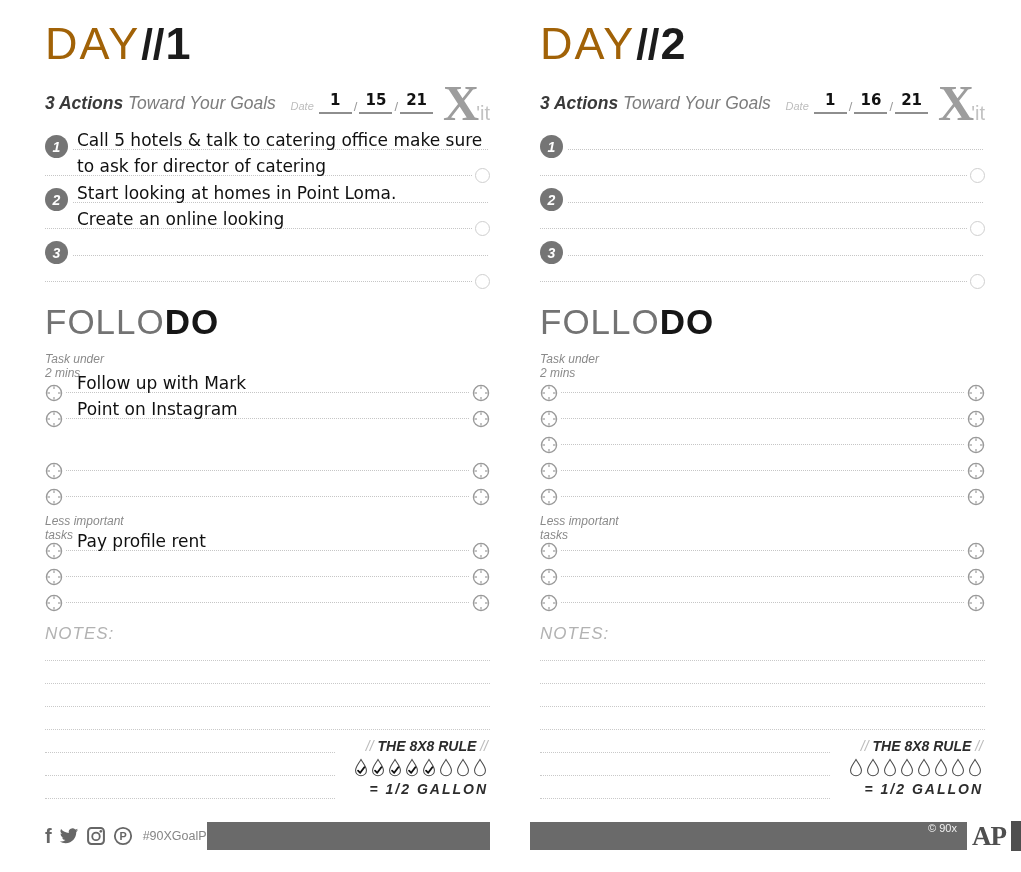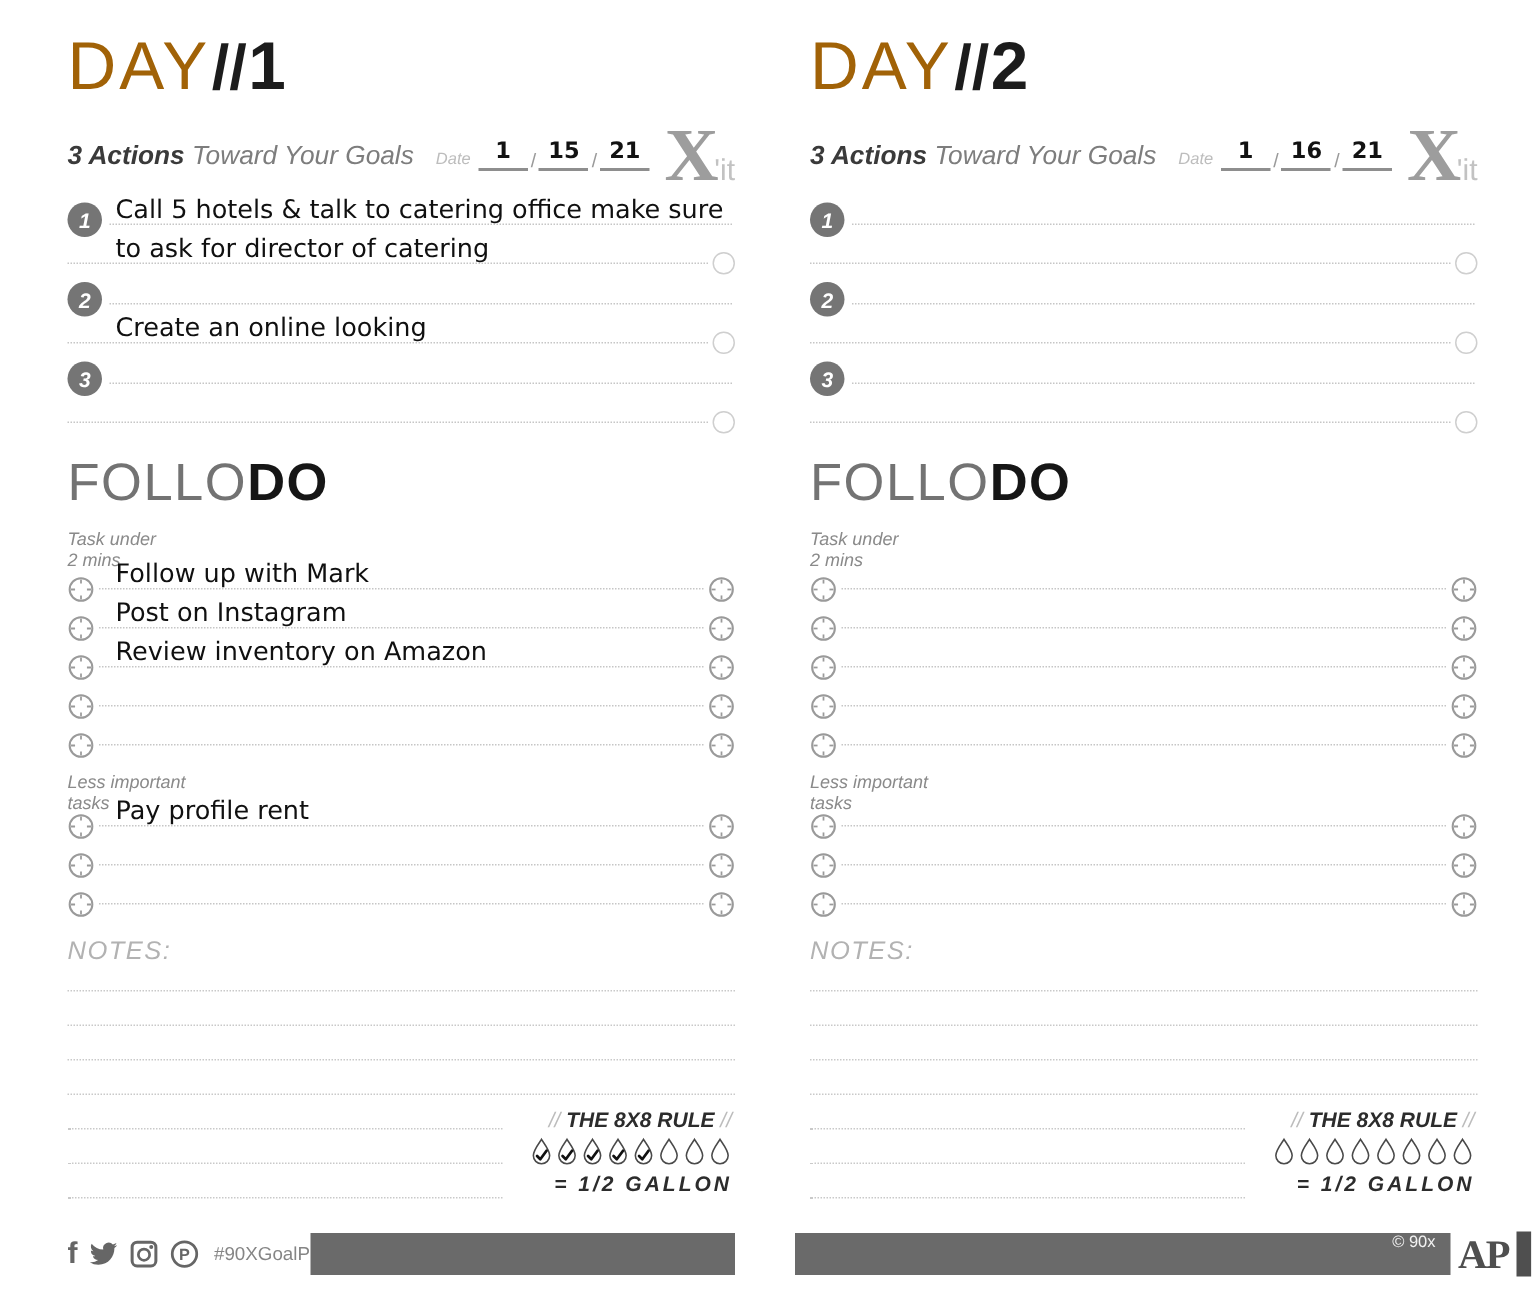--- a/index.html
+++ b/index.html
@@ -123,20 +123,21 @@
         <div class="hw atext1">Call 5 hotels &amp; talk to catering office make sure</div>
         <div class="hw atext2">to ask for director of catering</div>
       </div>
       <div class="arow" style="top:53px">
         <div class="badge">
             <span>2</span>
           </div>
         <div class="alineA"></div>
         <div class="alineB"></div>
         <div class="acircle"></div>
+        <div class="hw atext1">Start looking at homes in Point Loma.</div>
         <div class="hw atext2">Create an online looking</div>
       </div>
       <div class="arow" style="top:106px">
         <div class="badge">
             <span>3</span>
           </div>
         <div class="alineA"></div>
         <div class="alineB"></div>
         <div class="acircle"></div>
         <div class="hw atext1"></div>
@@ -162,31 +163,21 @@
           <div class="hw ctext">Follow up with Mark</div>
         </div>
       <div class="crow" style="top:26px">
           <svg class="clock">
             <use href="#clocksym"></use>
           </svg>
           <div class="cline"></div>
           <svg class="clock r">
             <use href="#clocksym"></use>
           </svg>
-          <div class="hw ctext">Post on Instagram</div>
-        </div>
-      <div class="crow" style="top:52px">
-          <svg class="clock">
-            <use href="#clocksym"></use>
-          </svg>
-          <div class="cline"></div>
-          <svg class="clock r">
-            <use href="#clocksym"></use>
-          </svg>
-          <div class="hw ctext">Review inventory on Amazon</div>
+          <div class="hw ctext">Point on Instagram</div>
         </div>
       <div class="crow" style="top:78px">
           <svg class="clock">
             <use href="#clocksym"></use>
           </svg>
           <div class="cline"></div>
           <svg class="clock r">
             <use href="#clocksym"></use>
           </svg>
           <div class="hw ctext"></div>

